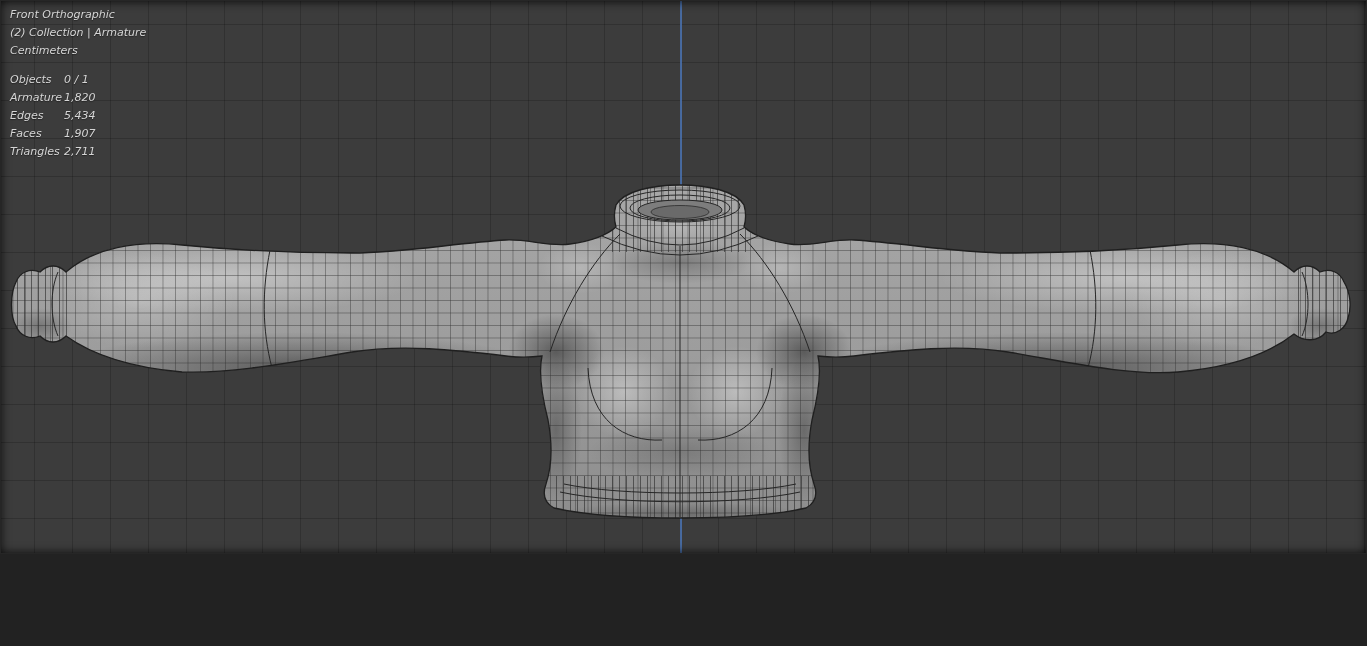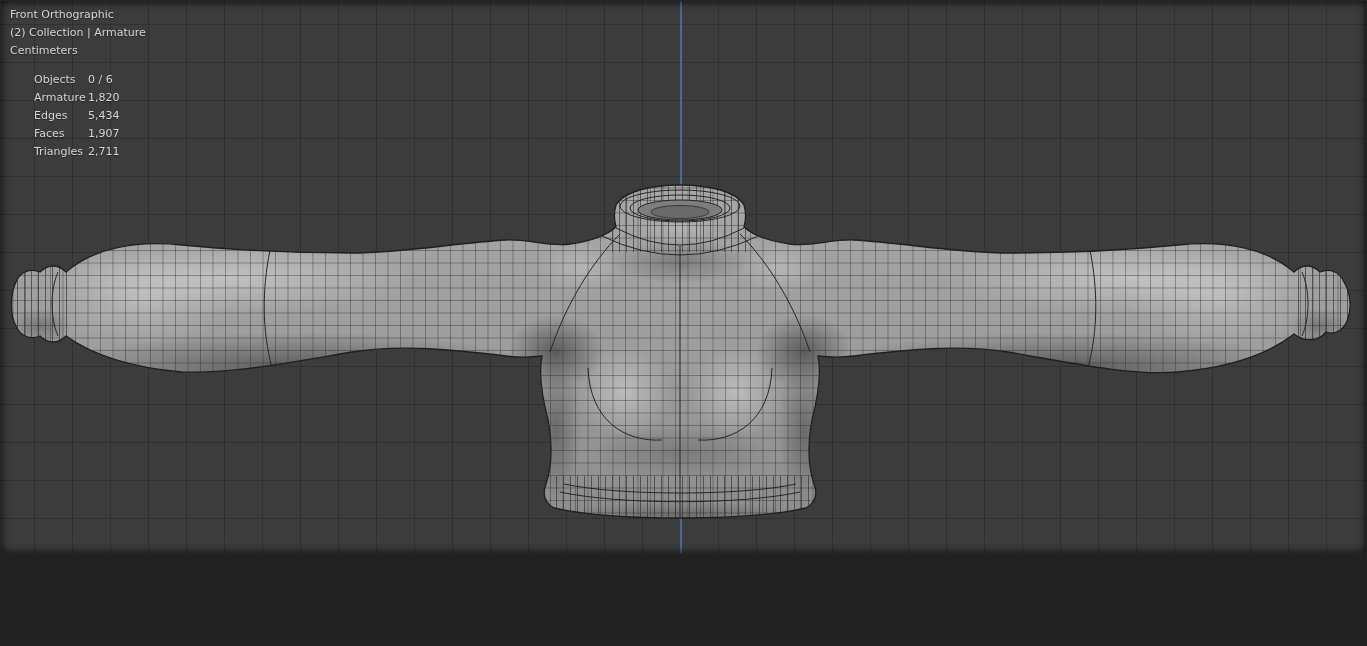--- a/index.html
+++ b/index.html
@@ -7,35 +7,36 @@
     position:relative;
     width:1367px;height:554px;
     overflow:hidden;
     background-color:#3c3c3c;
     background-image:
       linear-gradient(to right, rgba(0,0,0,0.18) 1px, transparent 1px),
       linear-gradient(to bottom, rgba(0,0,0,0.18) 1px, transparent 1px);
     background-size:38px 38px;
     background-position:34px 24px;
     font-family:"DejaVu Sans", sans-serif;
+    font-style:italic;
   }
   .z-axis{
     position:absolute;top:0;bottom:0;left:680px;width:2px;
     background:rgba(74,114,176,0.85);
   }
   .mesh-svg{position:absolute;top:0;left:0;}
   .overlay{
     position:absolute;top:6px;left:10px;
     color:#d6d6d6;font-size:11px;line-height:18px;
     text-shadow:0 1px 1px rgba(0,0,0,.4);
   }
   .overlay .hline{white-space:pre;}
   .stats{margin-top:11px;}
   .stat-row{display:flex;}
-  .stat-label{width:54px;margin-left:24px;}
+  .stat-label{width:54px;}
   .stat-value{}
   .vignette{
     position:absolute;inset:0;pointer-events:none;
     box-shadow:
       inset 0 0 0 1px #262626,
       inset 0 8px 10px -6px rgba(0,0,0,.7),
       inset 0 -8px 10px -6px rgba(0,0,0,.6),
       inset 8px 0 10px -6px rgba(0,0,0,.55),
       inset -8px 0 10px -6px rgba(0,0,0,.55);
   }
@@ -155,21 +156,21 @@
   </svg>
 
   <div class="overlay">
     <div class="hline">Front Orthographic</div>
     <div class="hline">(2) Collection | Armature</div>
     <div class="hline">Centimeters</div>
 
     <div class="stats">
       <div class="stat-row">
         <span class="stat-label">Objects</span>
-        <span class="stat-value">0 / 6</span>
+        <span class="stat-value">0 / 1</span>
       </div>
       <div class="stat-row">
         <span class="stat-label">Armature</span>
         <span class="stat-value">1,820</span>
       </div>
       <div class="stat-row">
         <span class="stat-label">Edges</span>
         <span class="stat-value">5,434</span>
       </div>
       <div class="stat-row">

